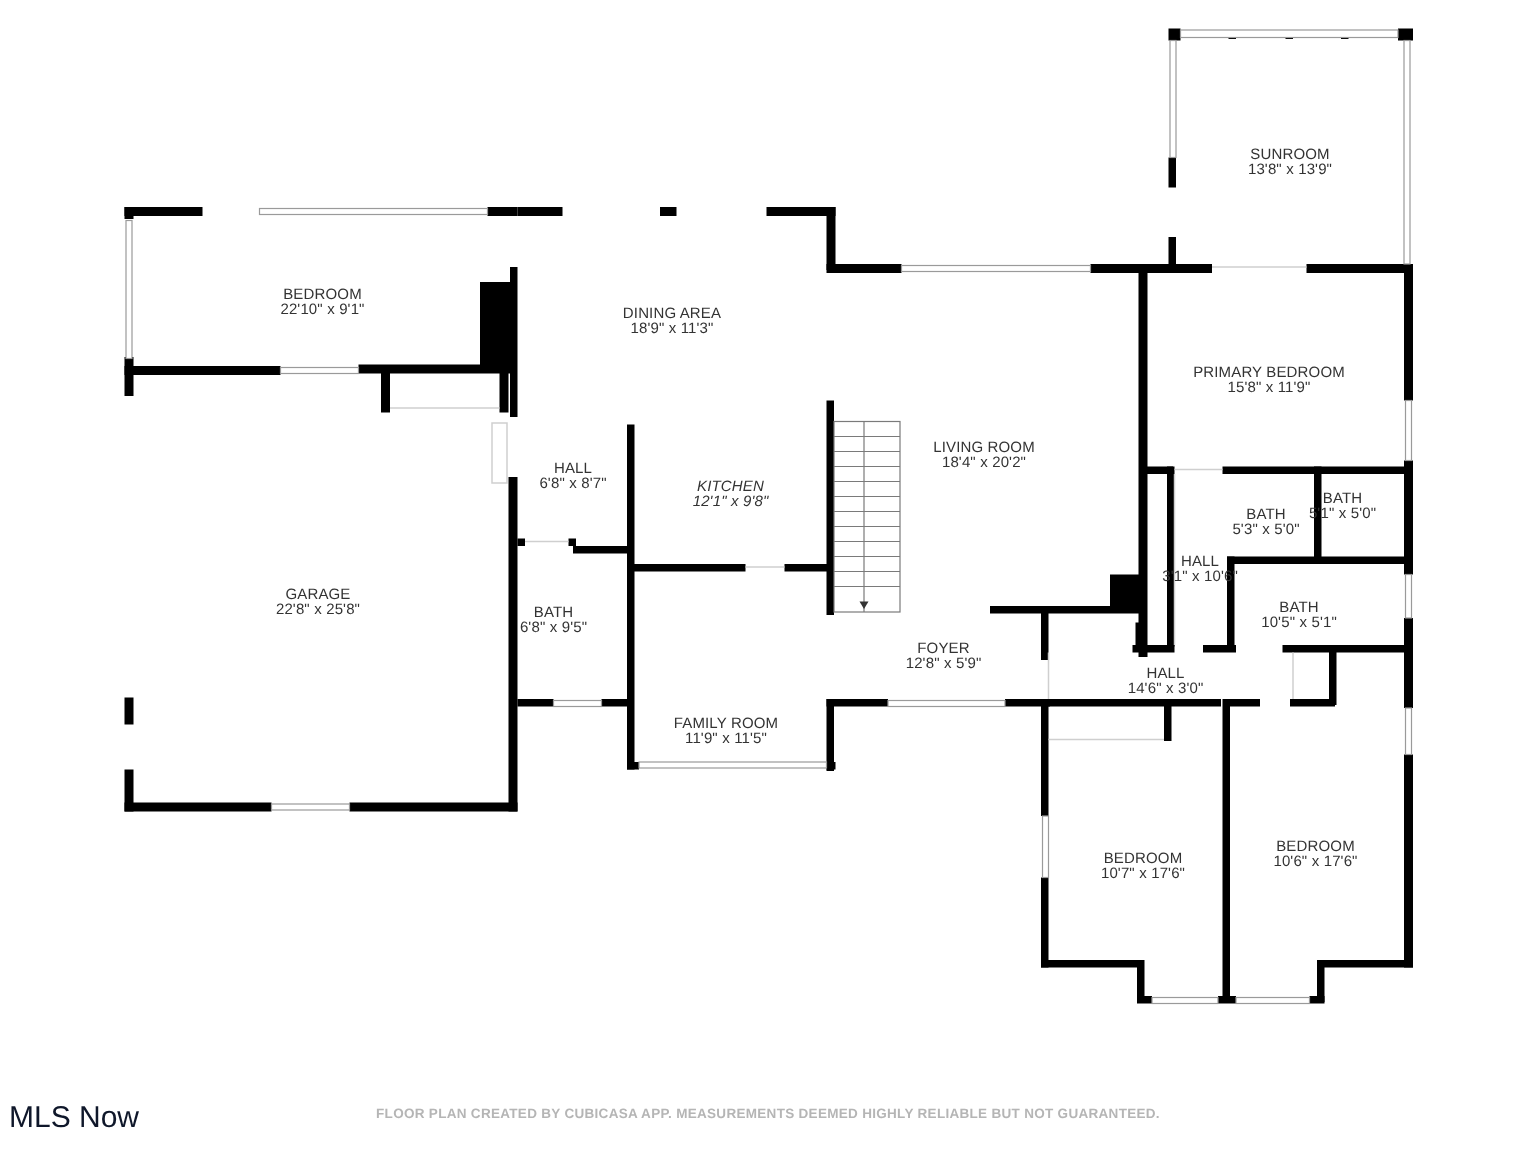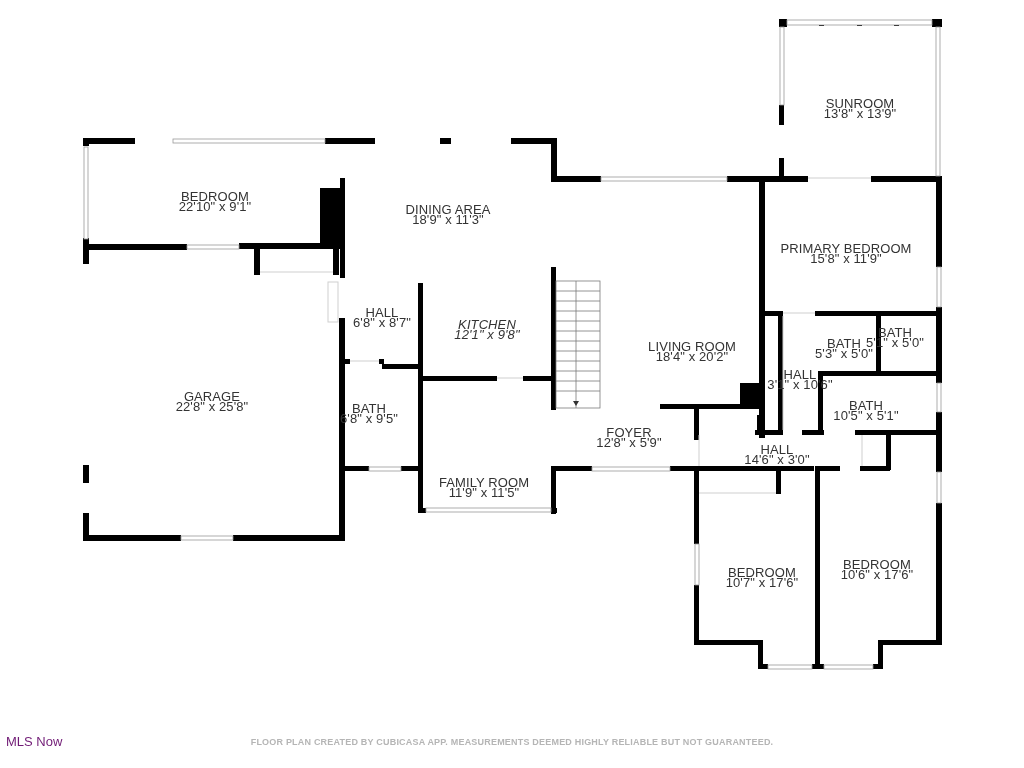--- a/index.html
+++ b/index.html
@@ -2,23 +2,23 @@
 <html><head>
 <meta charset="utf-8">
 <style>
   html, body { margin:0; padding:0; background:#ffffff; }
   body { width:1024px; height:768px; position:relative; overflow:hidden; font-family:"Liberation Sans", sans-serif; }
   svg#plan { position:absolute; left:0; top:0; width:1024px; height:768px; }
   .wall { fill:#000000; }
   .win { fill:#ffffff; stroke:#9a9a9a; stroke-width:0.8; }
   .thin { stroke:#cfcfcf; stroke-width:1; fill:none; }
   .stair { stroke:#7a7a7a; stroke-width:0.8; fill:#ffffff; }
-  .label { position:absolute; transform:translateX(-50%); text-align:center; color:#333333; font-size:13px; line-height:10px; white-space:nowrap; letter-spacing:0.1px; }
+  .label { position:absolute; transform:translateX(-50%); text-align:center; color:#333333; font-size:10px; line-height:10px; white-space:nowrap; letter-spacing:0.1px; }
   .label .dim { display:block; }
-  .brand { position:absolute; left:6px; top:734px; font-size:13px; color:#701a75; font-family:"Liberation Sans", sans-serif; }
+  .brand { position:absolute; left:6px; top:734px; font-size:20px; color:#0f172a; font-family:"Liberation Sans", sans-serif; }
   .disclaimer { position:absolute; left:512px; top:737px; transform:translateX(-50%); font-size:9px; color:#b5b5b5; white-space:nowrap; letter-spacing:0.2px;font-weight:bold; }
 </style>
 </head>
 <body>
 
 <svg id="plan" viewBox="0 0 1024 768" xmlns="http://www.w3.org/2000/svg">
 
   <g>
 
     <rect class="wall" x="83" y="138" width="52" height="6"></rect>
@@ -207,21 +207,21 @@
   <span class="dim">18'9" x 11'3"</span>
 </div>
 <div class="label" style="left:860px; top:99px;">
   <span>SUNROOM</span>
   <span class="dim">13'8" x 13'9"</span>
 </div>
 <div class="label" style="left:846px; top:244px;">
   <span>PRIMARY BEDROOM</span>
   <span class="dim">15'8" x 11'9"</span>
 </div>
-<div class="label" style="left:692px; top:294px;margin-top:48px;">
+<div class="label" style="left:656px; top:294px;">
   <span>LIVING ROOM</span>
   <span class="dim">18'4" x 20'2"</span>
 </div>
 <div class="label" style="left:382px; top:308px;">
   <span>HALL</span>
   <span class="dim">6'8" x 8'7"</span>
 </div>
 <div class="label" style="left:487px; top:320px;font-style:italic;">
   <span>KITCHEN</span>
   <span class="dim">12'1" x 9'8"</span>

